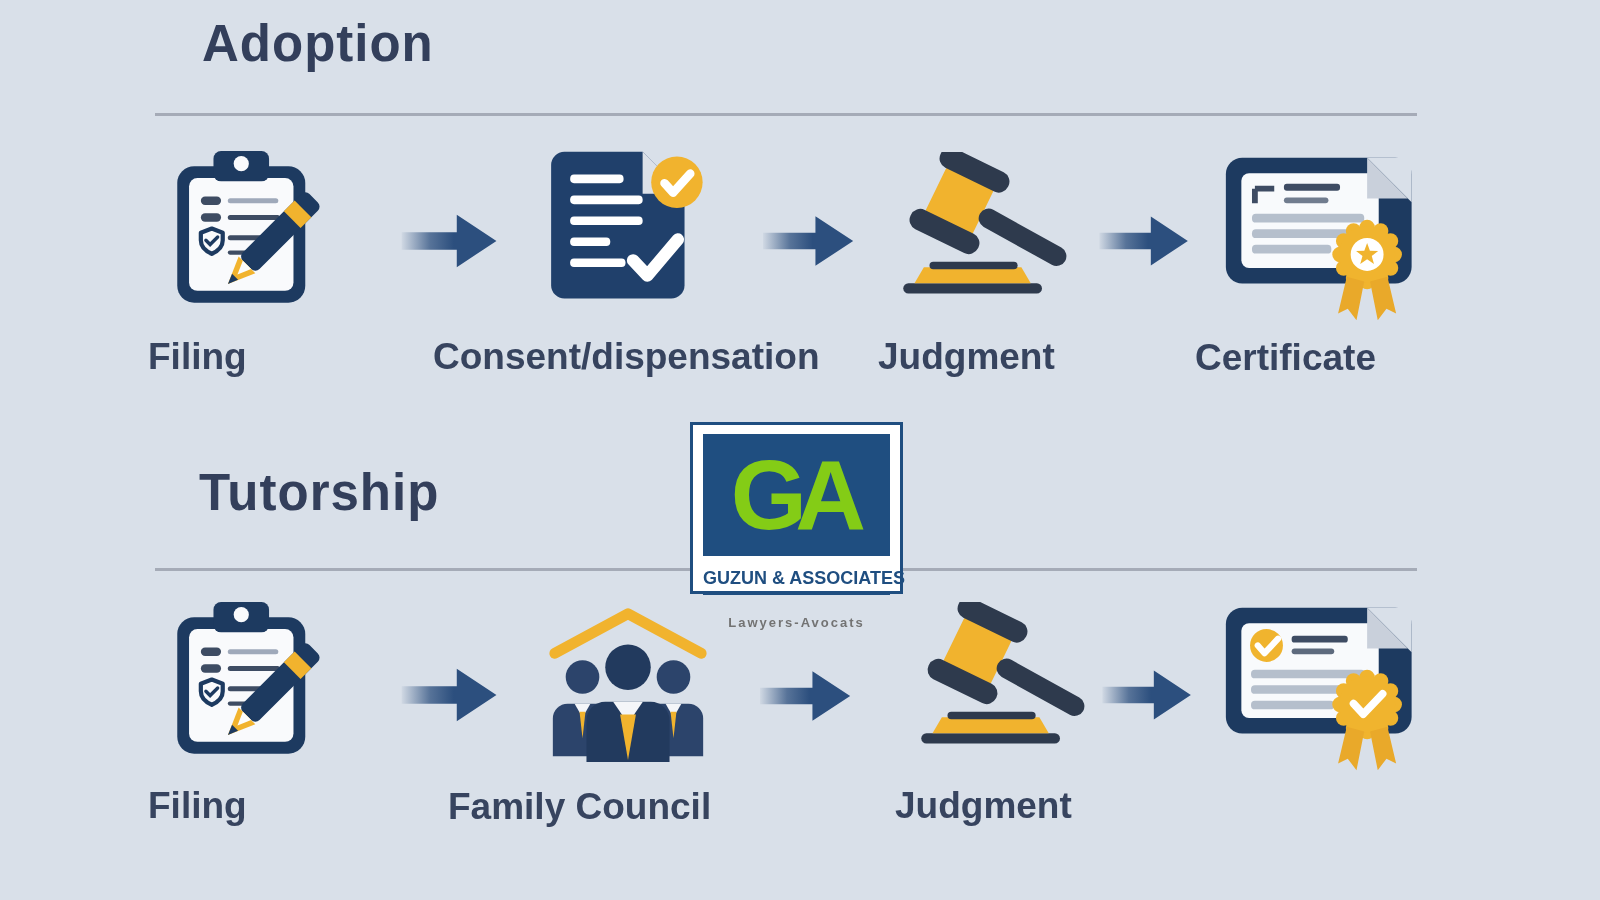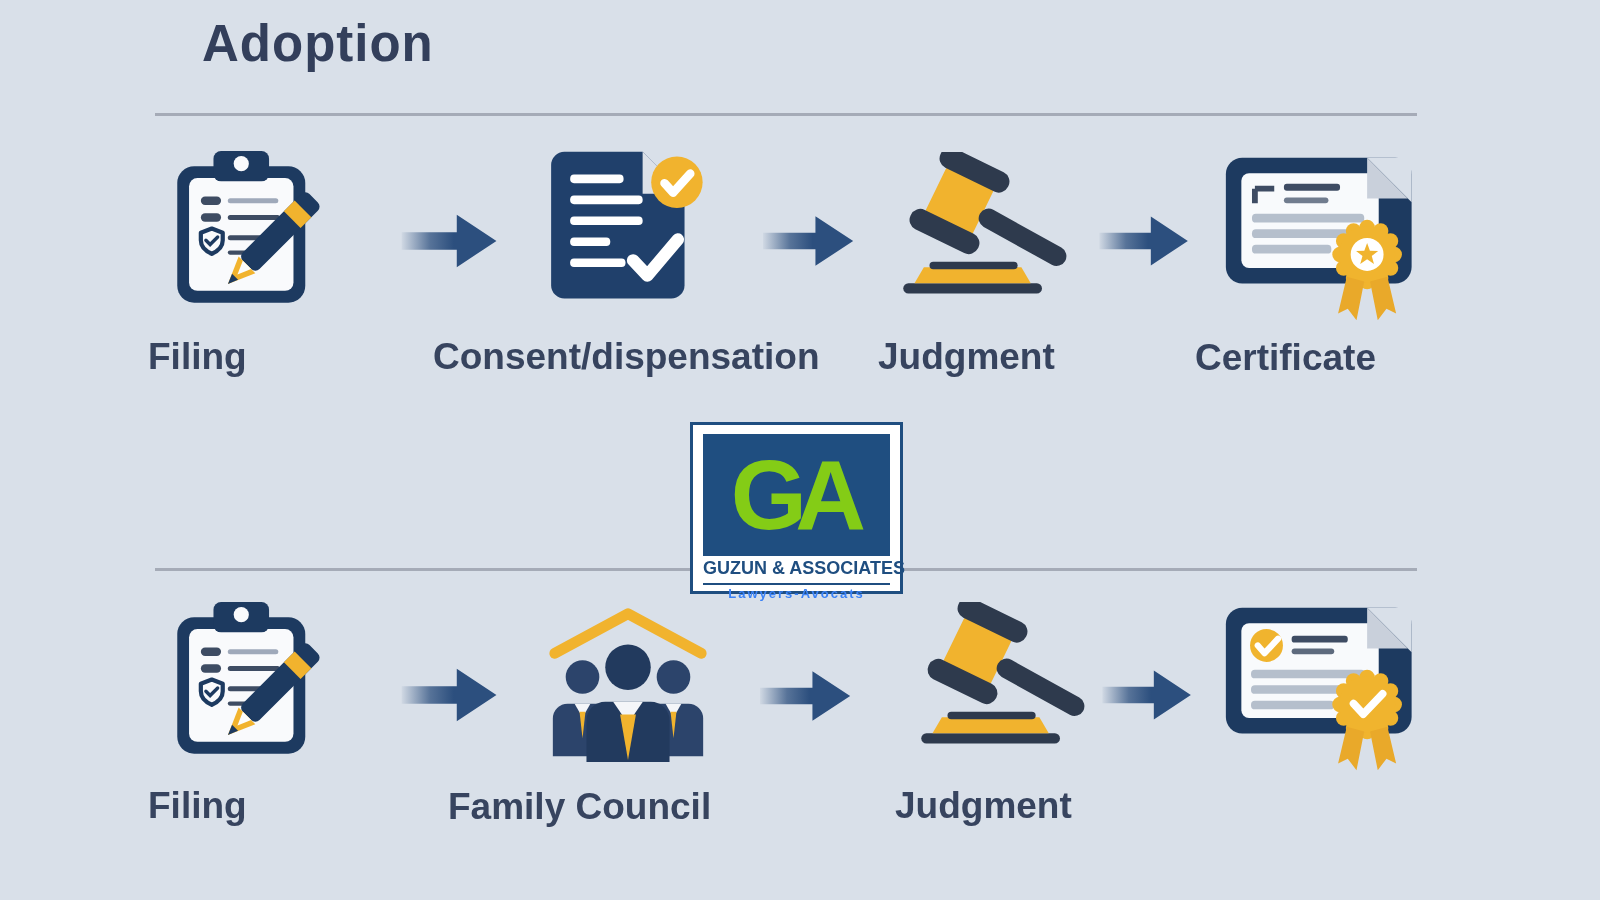--- a/index.html
+++ b/index.html
@@ -29,26 +29,26 @@
     padding:9px 10px 5px 10px;
   }
   .logo-monogram{
     background:#1f4e80;color:#84cc16;height:122px;flex:none;
     display:flex;align-items:center;justify-content:center;
     font-size:98px;font-weight:700;letter-spacing:-0.12em;
     line-height:1;padding-right:8px;
   }
   .logo-name{
     color:#1f4e80;font-size:18px;font-weight:700;text-align:center;
-    margin-top:2px;white-space:nowrap;letter-spacing:0px;
+    margin-top:12px;white-space:nowrap;letter-spacing:0px;
   }
   .logo-rule{border-top:2px solid #1f4e80;margin-top:4px;}
   .logo-tagline{
-    color:#3b82f6;font-size:13px;font-weight:700;text-align:center;
-    letter-spacing:2px;margin-top:1px;white-space:nowrap;
+    color:#737373;font-size:13px;font-weight:700;text-align:center;
+    letter-spacing:2px;margin-top:20px;white-space:nowrap;
   }
   .defs{position:absolute;width:0;height:0;overflow:hidden;}
 </style>
 </head>
 <body>
 
 <div class="canvas">
 
   <svg class="defs" aria-hidden="true">
     <defs>
@@ -231,20 +231,21 @@
     <span style="display:block">Certificate</span>
   </div>
 
   <div class="logo">
     <div class="logo-monogram">GA</div>
     <div class="logo-name">GUZUN &amp; ASSOCIATES</div>
     <div class="logo-rule"></div>
     <div class="logo-tagline">Lawyers-Avocats</div>
   </div>
 
+  <div class="section-title" style="left:199px;top:463px">Tutorship</div>
   <div class="divider" style="top:568px"></div>
 
   <svg class="icon" style="left:162px;top:597px;width:172px;height:160px">
       <use href="#sym-clipboard"></use>
     </svg>
   <div class="step-label" style="left:148px;top:782px;width:200px">Filing</div>
 
   <svg class="icon" style="left:401px;top:665px;width:98px;height:60px">
       <use href="#sym-arrow"></use>
     </svg>

